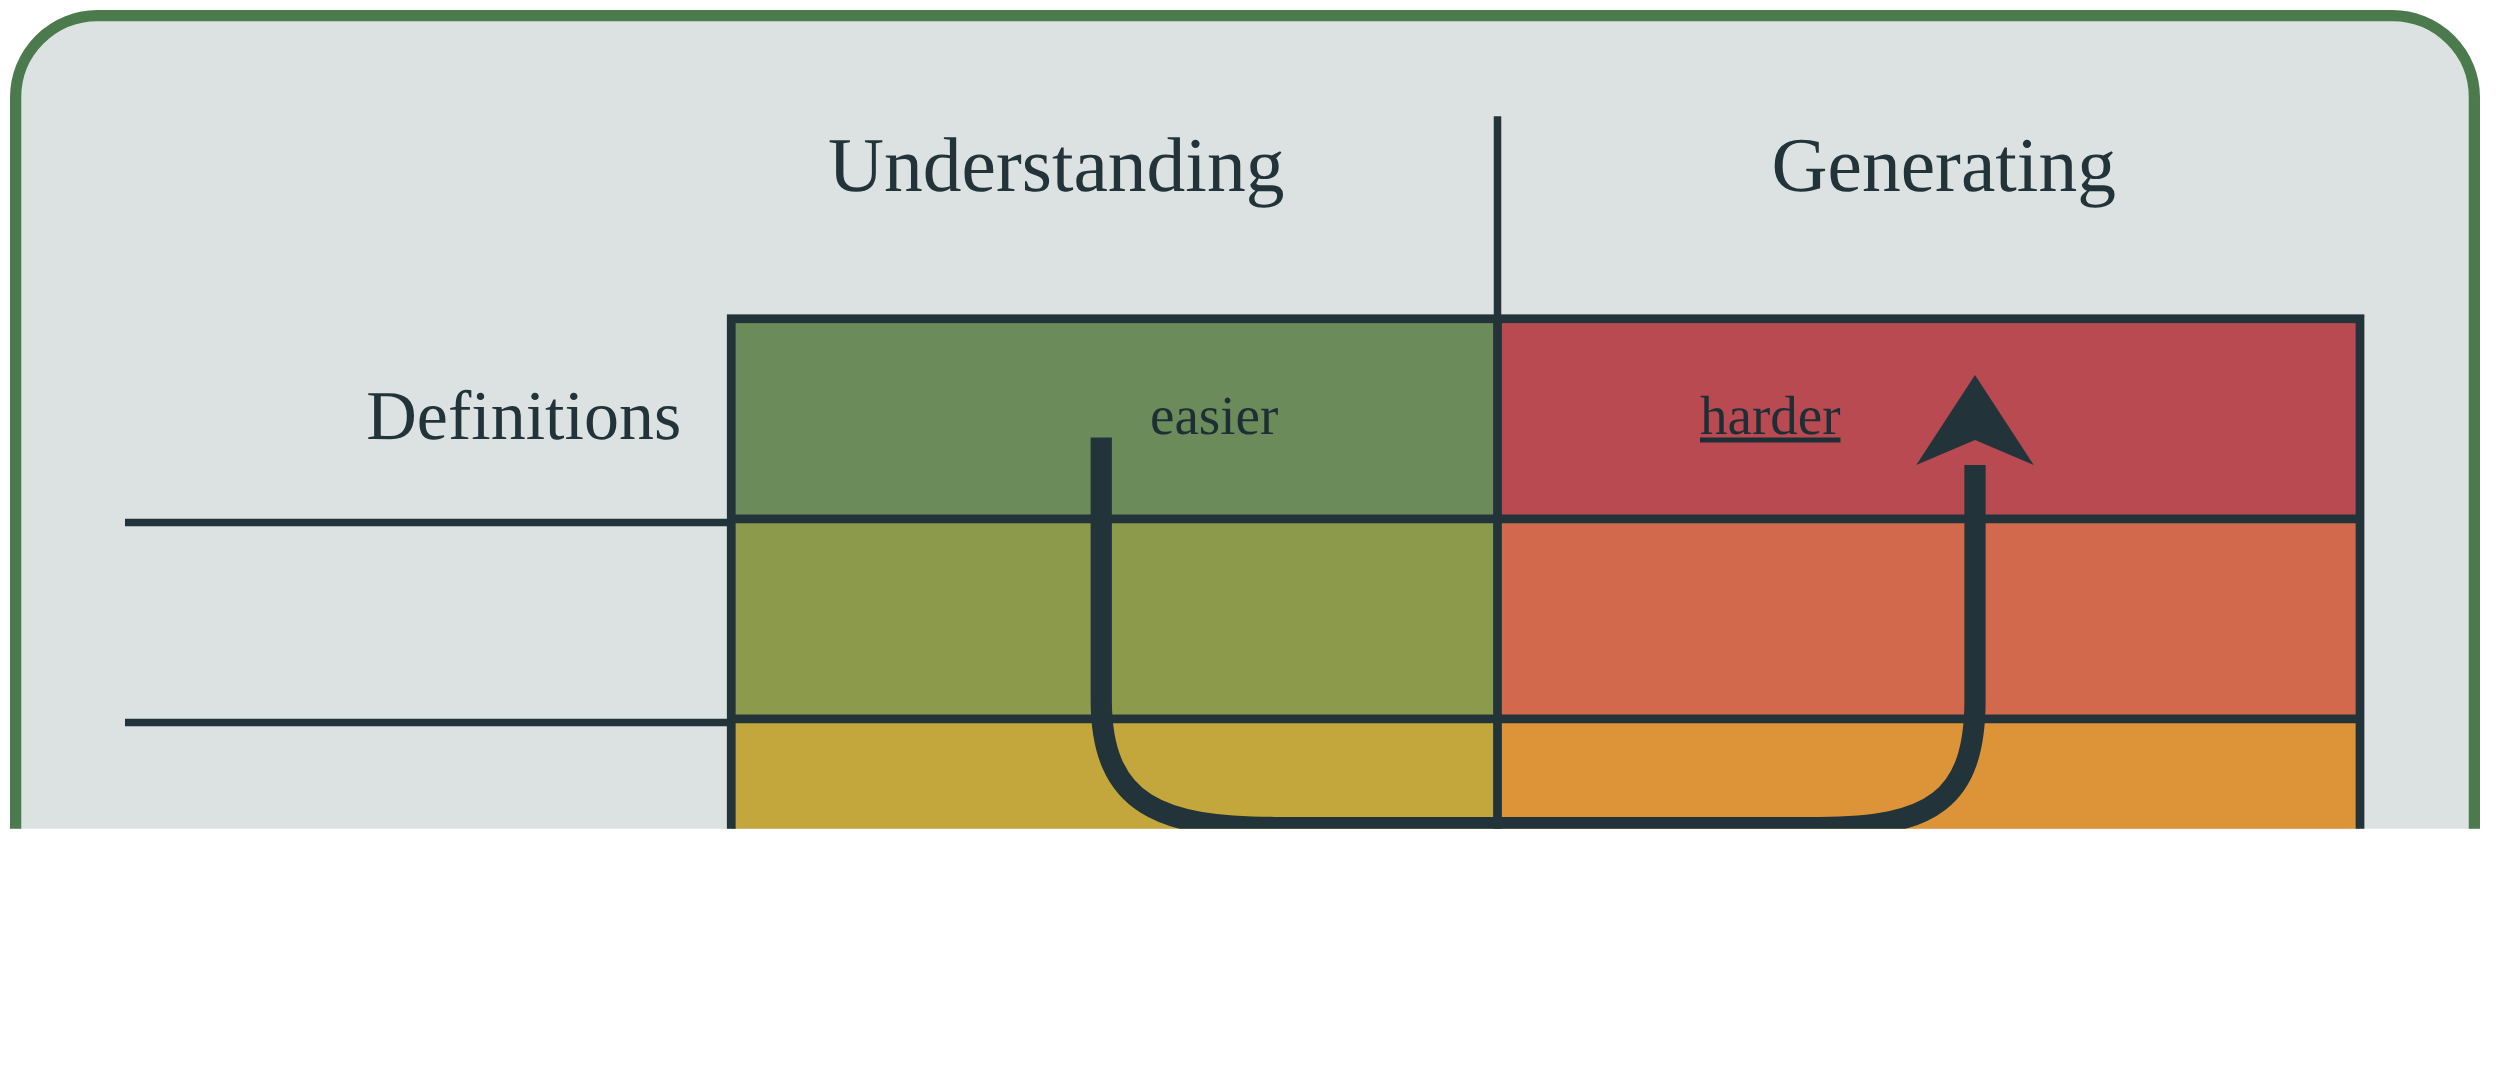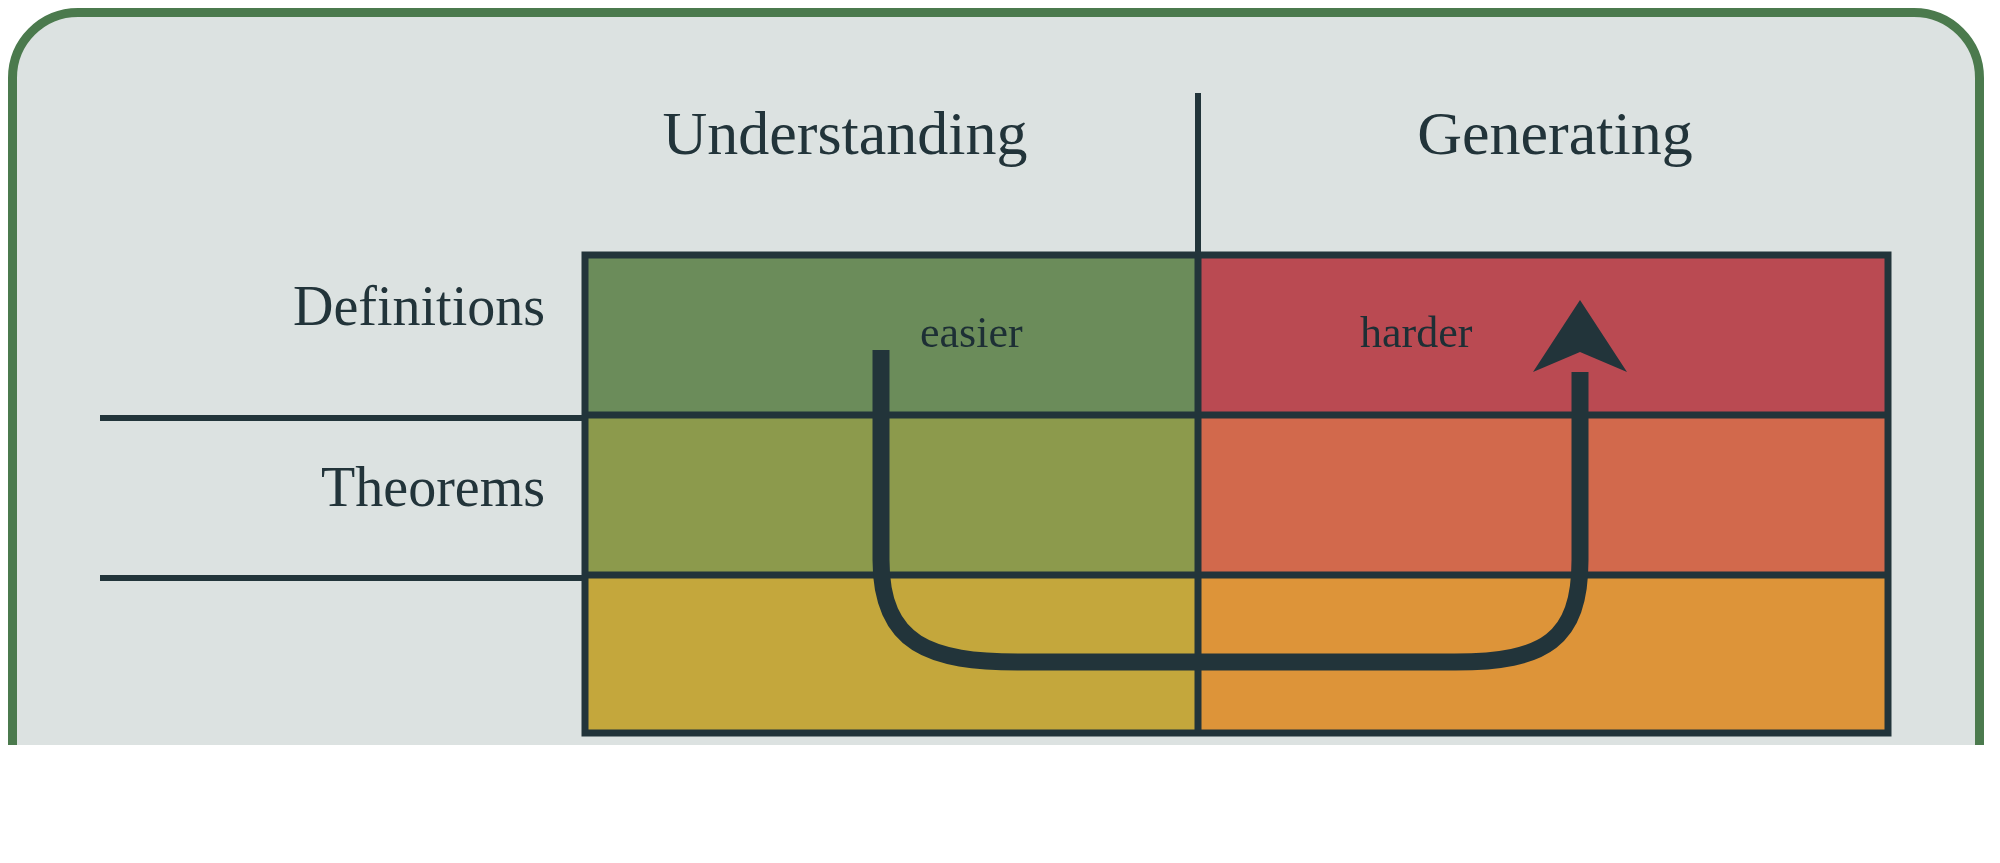--- a/index.html
+++ b/index.html
@@ -3,21 +3,21 @@
 <meta charset="utf-8">
 <style>
   html, body {
     margin: 0;
     padding: 0;
     background: #ffffff;
   }
   #stage {
     position: relative;
     width: 2000px;
-    height: 745px;
+    height: 663px;
     overflow: hidden;
     font-family: "Liberation Serif", "DejaVu Serif", serif;
   }
   #card {
     position: absolute;
     left: 8px;
     top: 8px;
     width: 1976px;
     height: 845px;
     box-sizing: border-box;
@@ -42,31 +42,31 @@
   #col-header-understanding { left: 500px; top: 98px; width: 690px; }
   #col-header-generating    { left: 1210px; top: 98px; width: 690px; }
   .row-label {
     position: absolute;
     font-size: 56px;
     color: #22343a;
     white-space: nowrap;
     text-align: right;
     right: 1455px;
   }
-  #row-label-definitions { top: 274px; margin-left: 46px; }
+  #row-label-definitions { top: 301px; margin-left: 46px; }
   #row-label-theorems    { top: 455px; }
   #row-label-proofs      { top: 620px; }
   .cell-note {
     position: absolute;
     font-size: 44px;
     color: #1d2f35;
     white-space: nowrap;
   }
   #note-easier { left: 920px; top: 307px; text-align: right; }
-  #note-harder { left: 1360px; top: 307px; }
+  #note-harder { left: 1360px; top: 307px; text-decoration: underline; }
 </style>
 </head>
 <body>
 
 <div id="stage">
 
   <div id="card"></div>
 
   <svg class="svg-layer" viewBox="0 0 2000 863" xmlns="http://www.w3.org/2000/svg">
 
@@ -103,18 +103,17 @@
                C 1545 662, 1580 640, 1580 560
                L 1580 372" fill="none" stroke="#22343a" stroke-width="17" stroke-linecap="butt" stroke-linejoin="round"></path>
       <polygon points="1580,300 1627,372 1580,352 1533,372" fill="#22343a"></polygon>
     </g>
   </svg>
 
   <div class="col-header" id="col-header-understanding">Understanding</div>
   <div class="col-header" id="col-header-generating">Generating</div>
 
   <div class="row-label" id="row-label-definitions">Definitions</div>
-  <div class="row-label" id="row-label-theorems">Theorems</div>
 
   <div class="cell-note" id="note-easier">easier</div>
   <div class="cell-note" id="note-harder">harder</div>
 
 </div>
 
 </body></html>

